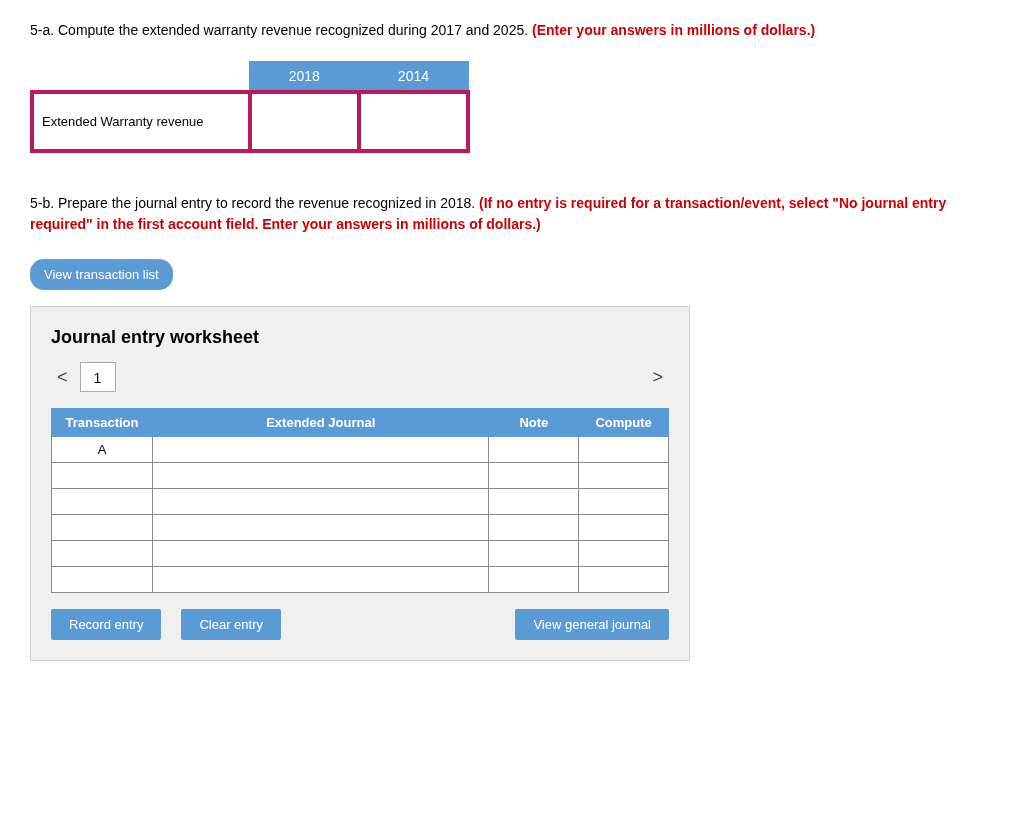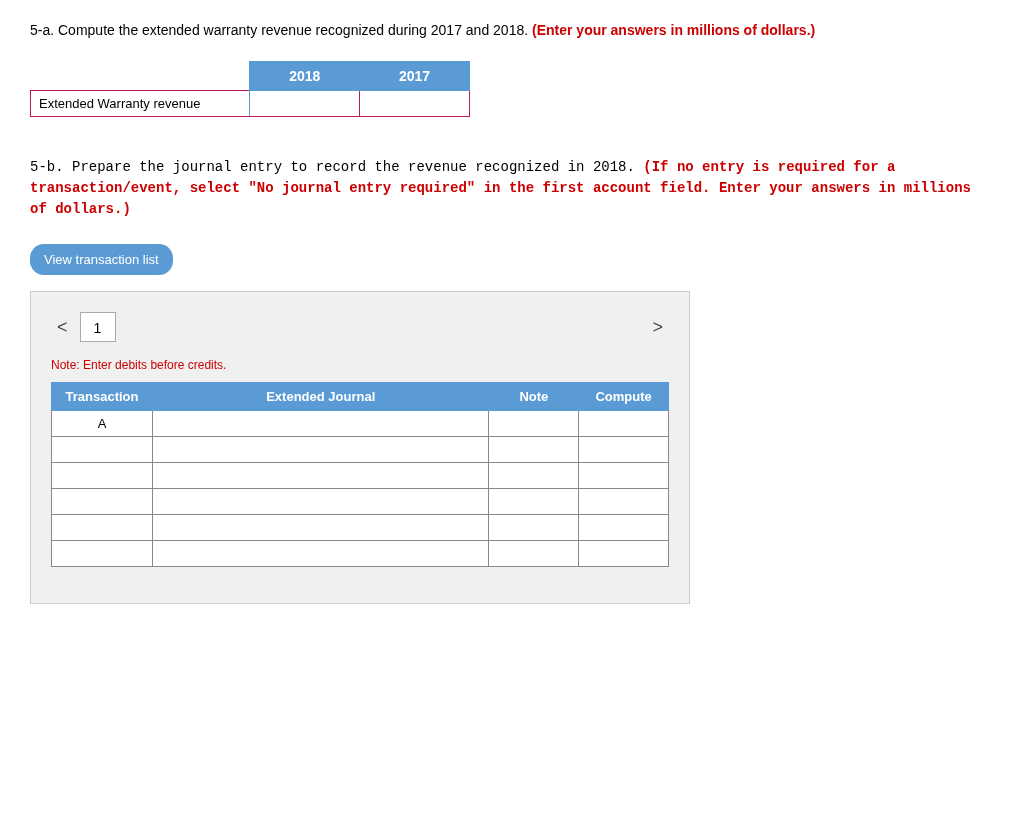--- a/index.html
+++ b/index.html
@@ -26,27 +26,27 @@
     .revenue-table {
       border-collapse: collapse;
       width: 440px;
     }
     .revenue-table th {
       background-color: #5b9bd5;
       color: #fff;
       text-align: center;
       padding: 6px 10px;
       border: 1px solid #5b9bd5;
-      font-weight: bold;
+      font-weight: normal;
       font-size: 14px;
       width: 110px;
     }
     .revenue-table td {
-      border: 1px solid #be185d;
-      padding: 5px 8px;
+      border: 4px solid #be185d;
+      padding: 20px 8px;
       font-size: 13px;
     }
     .revenue-table td.label-cell {
       background-color: #fff;
       width: 220px;
       border-right: 1px solid #5b9bd5;
     }
     .revenue-table td.input-cell {
       background-color: #fff;
       width: 110px;
@@ -54,21 +54,20 @@
     .revenue-table input[type="text"] {
       width: 100%;
       border: none;
       outline: none;
       font-size: 13px;
       padding: 0;
       background: transparent;
     }
     .section-5b {
       margin-bottom: 24px;
-      font-family: Liberation Mono, monospace;
     }
     .view-transaction-btn {
       background-color: #5b9bd5;
       color: #fff;
       border: none;
       padding: 8px 14px;
       font-size: 13px;
       cursor: pointer;
       margin-bottom: 16px;
       border-radius: 14px;
@@ -185,30 +184,30 @@
     }
   </style>
 </head>
 <body>
 
 
 
 
 <div class="table-section">
   <p class="question-text">
-    <span>5-a. Compute the extended warranty revenue recognized during 2017 and 2018.</span>
+    <span>5-a. Compute the extended warranty revenue recognized during 2017 and 2025.</span>
     <span class="red-text">(Enter your answers in millions of dollars.)</span>
   </p>
 
   <table class="revenue-table">
     <thead>
       <tr>
         <th style="background:transparent; border:none;"></th>
         <th>2018</th>
-        <th>2017</th>
+        <th>2014</th>
       </tr>
     </thead>
     <tbody>
       <tr>
         <td class="label-cell">Extended Warranty revenue</td>
         <td class="input-cell">
           <input type="text" placeholder="" style="">
         </td>
         <td class="input-cell">
           <input type="text" placeholder="" style="">
@@ -223,30 +222,30 @@
   <p class="question-text">
     <span>5-b. Prepare the journal entry to record the revenue recognized in 2018.</span>
     <span class="red-text">(If no entry is required for a transaction/event, select "No journal entry required" in the first account field. Enter your answers in millions of dollars.)</span>
   </p>
 </div>
 
 <button class="view-transaction-btn">View transaction list</button>
 
 
 <div class="worksheet-container">
+  <div class="worksheet-title">Journal entry worksheet</div>
 
   <div class="nav-row">
     <button class="nav-arrow">&lt;</button>
     <div class="page-box">1</div>
     <div class="nav-spacer"></div>
     <button class="nav-arrow">&gt;</button>
   </div>
 
 
-  <p class="note-text">Note: Enter debits before credits.</p>
 
   <table class="journal-table">
     <thead>
       <tr>
         <th class="transaction-col">Transaction</th>
         <th class="general-col">Extended Journal</th>
         <th class="debit-col">Note</th>
         <th class="credit-col">Compute</th>
       </tr>
     </thead>
@@ -283,16 +282,21 @@
         </tr>
         <tr>
           <td class="transaction-cell"></td>
           <td><input type="text" style=""></td>
           <td><input type="text" style=""></td>
           <td><input type="text" style=""></td>
         </tr>
       </tbody>
   </table>
 
+  <div class="button-row">
+    <button class="record-btn">Record entry</button>
+    <button class="clear-btn">Clear entry</button>
+    <button class="view-journal-btn">View general journal</button>
+  </div>
 </div>
 
 
 
 
 </body></html>

